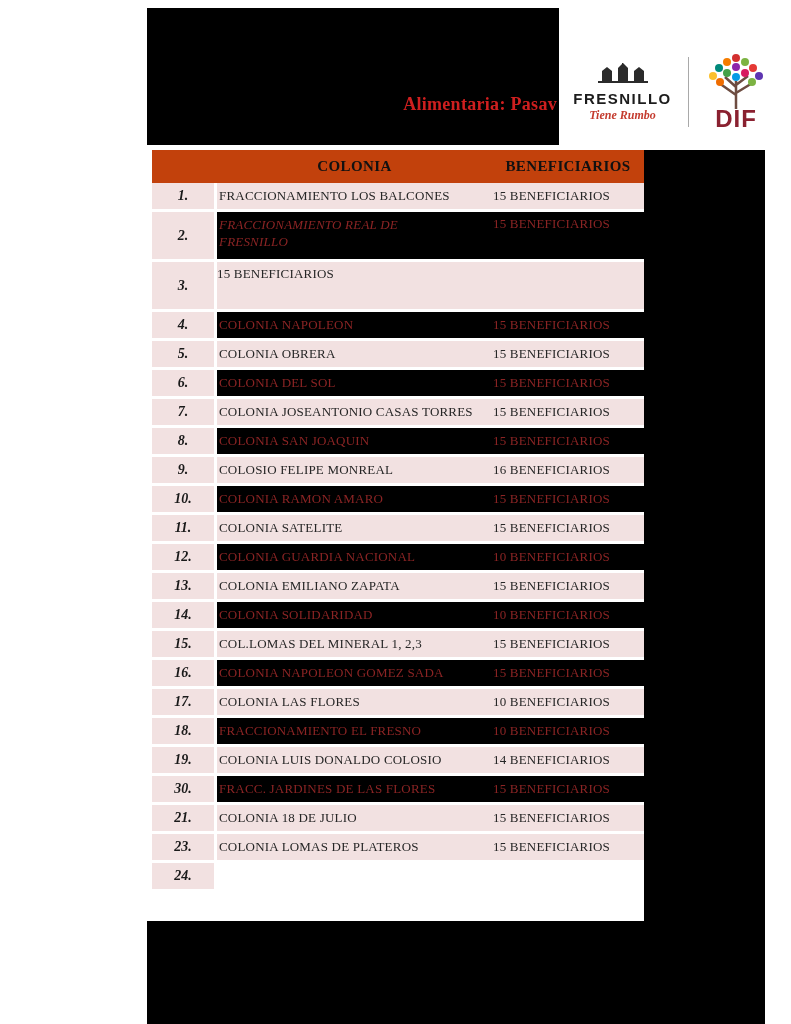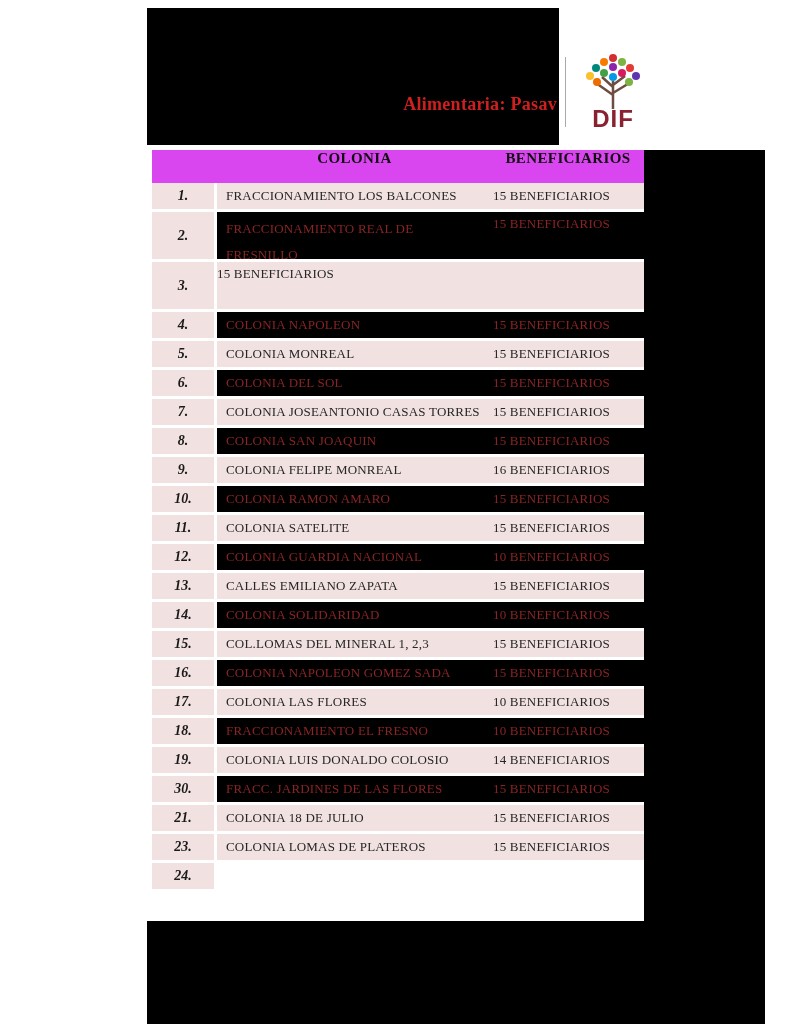--- a/index.html
+++ b/index.html
@@ -28,50 +28,64 @@
     font-size:15px; letter-spacing:1.5px; color:#1c1c1c; margin-top:2px; }
   .fresnillo-tagline { font-style:italic; font-weight:bold; font-size:12px;
     color:#c43b2e; margin-top:1px; }
   .logo-divider { width:1px; height:70px; background:#a9a9a9; }
   .dif-logo { width:78px; text-align:center; }
   .dif-name { font-family:"Liberation Sans",sans-serif; font-weight:700;
     font-size:24px; letter-spacing:1px; color:var(--dif-maroon,#8a2130); margin-top:-8px; }
 
   
   .benef-table { position:absolute; left:105px; top:150px; width:492px; }
-  .thead { display:flex; height:33px; align-items:flex-start;
-    font-weight:bold; font-size:15px; color:#111; letter-spacing:.4px; background:#d946ef; }
+  .thead { display:flex; height:33px; align-items:center;
+    font-weight:bold; font-size:15px; color:#111; letter-spacing:.4px; background:#c2410c; }
   .th-colonia { width:275px; margin-left:65px; text-align:center; }
   .th-benef { width:152px; text-align:center; }
 
   .row { display:flex; height:26px; margin-bottom:3px; }
   .row.tall { height:47px; }
   .cell-num { width:62px; margin-right:3px; background:var(--row-light-bg,#f2e1e1);
     display:flex; align-items:center; justify-content:center;
     font-weight:bold; font-style:italic; font-size:14px; color:#1a1a1a; }
   .cell-content { flex:1; display:flex; align-items:center; }
   .row.tall .cell-content { align-items:flex-start; padding-top:4px; }
   .row.light .cell-content { background:var(--row-light-bg,#f2e1e1); color:#262626; }
   .row.dark  .cell-content { background:var(--row-dark-bg,#000000); color:var(--dark-row-text,#8b2424); }
-  .colonia { width:276px; padding-left:9px; font-size:13px; letter-spacing:.2px; white-space:nowrap; }
-  .row.tall .colonia { white-space:normal; padding-right:62px; line-height:26px; }
+  .colonia { width:276px; padding-left:2px; font-size:13px; letter-spacing:.2px; white-space:nowrap; }
+  .row.tall .colonia { white-space:normal; padding-right:62px; line-height:17px;font-style:italic; }
   .benef { font-size:13px; letter-spacing:.2px; white-space:nowrap; }
 </style>
 </head>
 <body>
 
 <div class="page">
 
   <div class="redaction redaction-header">
     <div class="doc-title">Alimentaria: Pasav</div>
   </div>
   <div class="redaction redaction-right"></div>
   <div class="redaction redaction-bottom"></div>
 
   <div class="logo-area">
+    <div class="fresnillo-logo">
+      <svg width="50" height="22" viewBox="0 0 50 22" aria-hidden="true">
+        <rect x="0" y="19" width="50" height="2" fill="#2b2b2b"></rect>
+        <rect x="4" y="9" width="10" height="10" fill="#2b2b2b"></rect>
+        <polygon points="4,9 9,5 14,9" fill="#2b2b2b"></polygon>
+        <rect x="20" y="6" width="10" height="13" fill="#2b2b2b"></rect>
+        <polygon points="20,6 25,1 30,6" fill="#2b2b2b"></polygon>
+        <rect x="36" y="9" width="10" height="10" fill="#2b2b2b"></rect>
+        <polygon points="36,9 41,5 46,9" fill="#2b2b2b"></polygon>
+        <rect x="24" y="1" width="1" height="4" fill="#2b2b2b"></rect>
+      </svg>
+      <div class="fresnillo-name">FRESNILLO</div>
+      <div class="fresnillo-tagline">Tiene Rumbo</div>
+    </div>
     <div class="logo-divider"></div>
     <div class="dif-logo">
       <svg width="70" height="58" viewBox="0 0 70 58" aria-hidden="true">
         <path d="M35,58 L35,30 M35,36 L24,26 M35,34 L47,25 M35,44 L18,32 M35,42 L53,31" stroke="#6d4c41" stroke-width="2.5" fill="none"></path>
         <circle cx="35" cy="7" r="4" fill="#d32f2f"></circle>
         <circle cx="26" cy="11" r="4" fill="#f57c00"></circle>
         <circle cx="44" cy="11" r="4" fill="#7cb342"></circle>
         <circle cx="18" cy="17" r="4" fill="#00897b"></circle>
         <circle cx="35" cy="16" r="4" fill="#8e24aa"></circle>
         <circle cx="52" cy="17" r="4" fill="#e53935"></circle>
@@ -120,21 +134,21 @@
     <div class="cell-num">4.</div>
     <div class="cell-content">
       <span class="colonia">COLONIA NAPOLEON</span>
       <span class="benef">15 BENEFICIARIOS</span>
     </div>
   </div>
 
   <div class="row light">
     <div class="cell-num">5.</div>
     <div class="cell-content">
-      <span class="colonia">COLONIA MONREAL</span>
+      <span class="colonia">COLONIA OBRERA</span>
       <span class="benef">15 BENEFICIARIOS</span>
     </div>
   </div>
 
   <div class="row dark">
     <div class="cell-num">6.</div>
     <div class="cell-content">
       <span class="colonia">COLONIA DEL SOL</span>
       <span class="benef">15 BENEFICIARIOS</span>
     </div>
@@ -152,21 +166,21 @@
     <div class="cell-num">8.</div>
     <div class="cell-content">
       <span class="colonia">COLONIA SAN JOAQUIN</span>
       <span class="benef">15 BENEFICIARIOS</span>
     </div>
   </div>
 
   <div class="row light">
     <div class="cell-num">9.</div>
     <div class="cell-content">
-      <span class="colonia">COLONIA FELIPE MONREAL</span>
+      <span class="colonia">COLOSIO FELIPE MONREAL</span>
       <span class="benef">16 BENEFICIARIOS</span>
     </div>
   </div>
 
   <div class="row dark">
     <div class="cell-num">10.</div>
     <div class="cell-content">
       <span class="colonia">COLONIA RAMON AMARO</span>
       <span class="benef">15 BENEFICIARIOS</span>
     </div>
@@ -184,21 +198,21 @@
     <div class="cell-num">12.</div>
     <div class="cell-content">
       <span class="colonia">COLONIA GUARDIA NACIONAL</span>
       <span class="benef">10 BENEFICIARIOS</span>
     </div>
   </div>
 
   <div class="row light">
     <div class="cell-num">13.</div>
     <div class="cell-content">
-      <span class="colonia">CALLES EMILIANO ZAPATA</span>
+      <span class="colonia">COLONIA EMILIANO ZAPATA</span>
       <span class="benef">15 BENEFICIARIOS</span>
     </div>
   </div>
 
   <div class="row dark">
     <div class="cell-num">14.</div>
     <div class="cell-content">
       <span class="colonia">COLONIA SOLIDARIDAD</span>
       <span class="benef">10 BENEFICIARIOS</span>
     </div>

